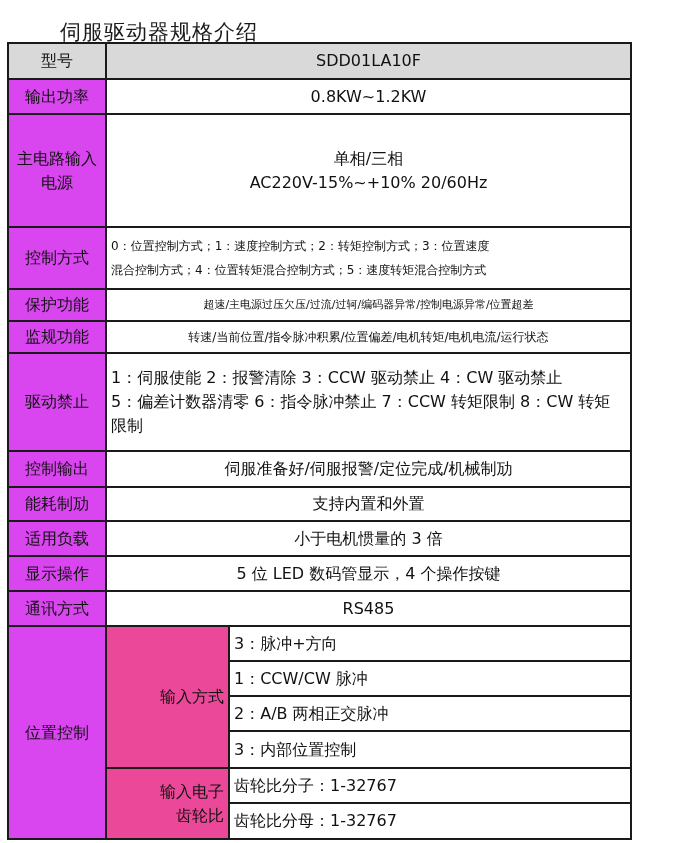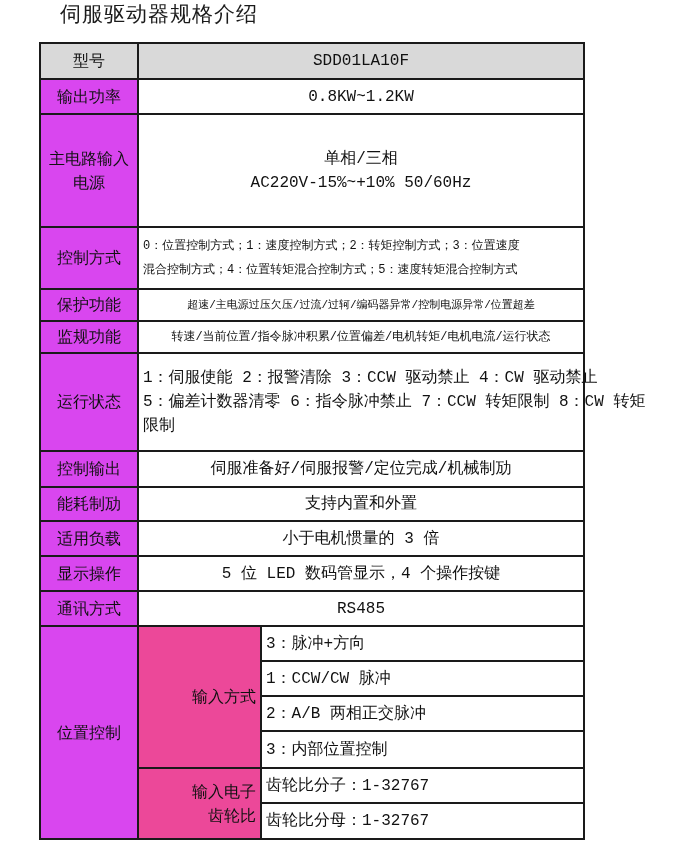--- a/index.html
+++ b/index.html
@@ -1,25 +1,25 @@
 <!DOCTYPE html>
 <html><head>
 <meta charset="utf-8">
 <style>
   html, body { margin: 0; padding: 0; background: #ffffff; }
   body { width: 688px; height: 843px; position: relative; overflow: hidden;
          font-family: "DejaVu Sans", "Liberation Sans", sans-serif; color: #111; }
-  .title { position: absolute; left: 60px; top: 0; font-size: 21px; letter-spacing: 1px;
+  .title { position: absolute; left: 60px; top: 18px; font-size: 21px; letter-spacing: 1px;
            font-family: "DejaVu Sans", sans-serif; color: #1a1a1a; }
-  table.spec { position: absolute; left: 7px; top: 42px; width: 546px; border-collapse: collapse;
-               table-layout: fixed; font-size: 16px; margin-left: 32px; }
+  table.spec { position: absolute; left: 7px; top: 42px; width: 625px; border-collapse: collapse;
+               table-layout: fixed; font-size: 16px; }
   table.spec td { border: 2px solid #1a1a1a; padding: 0 4px; vertical-align: middle; line-height: 24px; }
   td.lbl { background: #d946ef; text-align: center; width: 90px; }
   td.sub { background: #ec4899; text-align: right; }
-  td.val { background: #ffffff; text-align: center; font-family: Liberation Mono, monospace; }
+  td.val { background: #ffffff; text-align: center; }
   td.val.left { text-align: left; }
   tr.hdr td { background: #d9d9d9; }
   .col-lbl { width: 98px; }
   .col-sub { width: 123px; }
 </style>
 </head>
 <body>
 
 <div class="title">伺服驱动器规格介绍</div>
 
@@ -38,40 +38,40 @@
     <td class="lbl">输出功率</td>
     <td class="val" colspan="2">0.8KW~1.2KW</td>
   </tr>
   <tr style="height:113px">
     <td class="lbl">
           <div>主电路输入</div>
           <div>电源</div>
         </td>
     <td class="val" colspan="2">
           <div>单相/三相</div>
-          <div>AC220V-15%~+10% 50/60Hz</div>
+          <div>AC220V-15%~+10% 20/60Hz</div>
         </td>
   </tr>
   <tr style="height:62px">
     <td class="lbl">控制方式</td>
     <td class="val left" colspan="2" style="font-size:12px; white-space:nowrap">
           <div>0：位置控制方式；1：速度控制方式；2：转矩控制方式；3：位置速度</div>
           <div>混合控制方式；4：位置转矩混合控制方式；5：速度转矩混合控制方式</div>
         </td>
   </tr>
   <tr style="height:32px">
     <td class="lbl">保护功能</td>
     <td class="val" colspan="2" style="font-size:11px; white-space:nowrap">超速/主电源过压欠压/过流/过轲/编码器异常/控制电源异常/位置超差</td>
   </tr>
   <tr style="height:32px">
     <td class="lbl">监规功能</td>
     <td class="val" colspan="2" style="font-size:12px; white-space:nowrap">转速/当前位置/指令脉冲积累/位置偏差/电机转矩/电机电流/运行状态</td>
   </tr>
   <tr style="height:98px">
-    <td class="lbl">运行状态</td>
+    <td class="lbl">驱动禁止</td>
     <td class="val left" colspan="2" style="white-space:nowrap">
           <div>1：伺服使能 2：报警清除 3：CCW 驱动禁止 4：CW 驱动禁止</div>
           <div>5：偏差计数器清零 6：指令脉冲禁止 7：CCW 转矩限制 8：CW 转矩</div>
           <div>限制</div>
         </td>
   </tr>
   <tr style="height:36px">
     <td class="lbl">控制输出</td>
     <td class="val" colspan="2">伺服准备好/伺服报警/定位完成/机械制劢</td>
   </tr>

